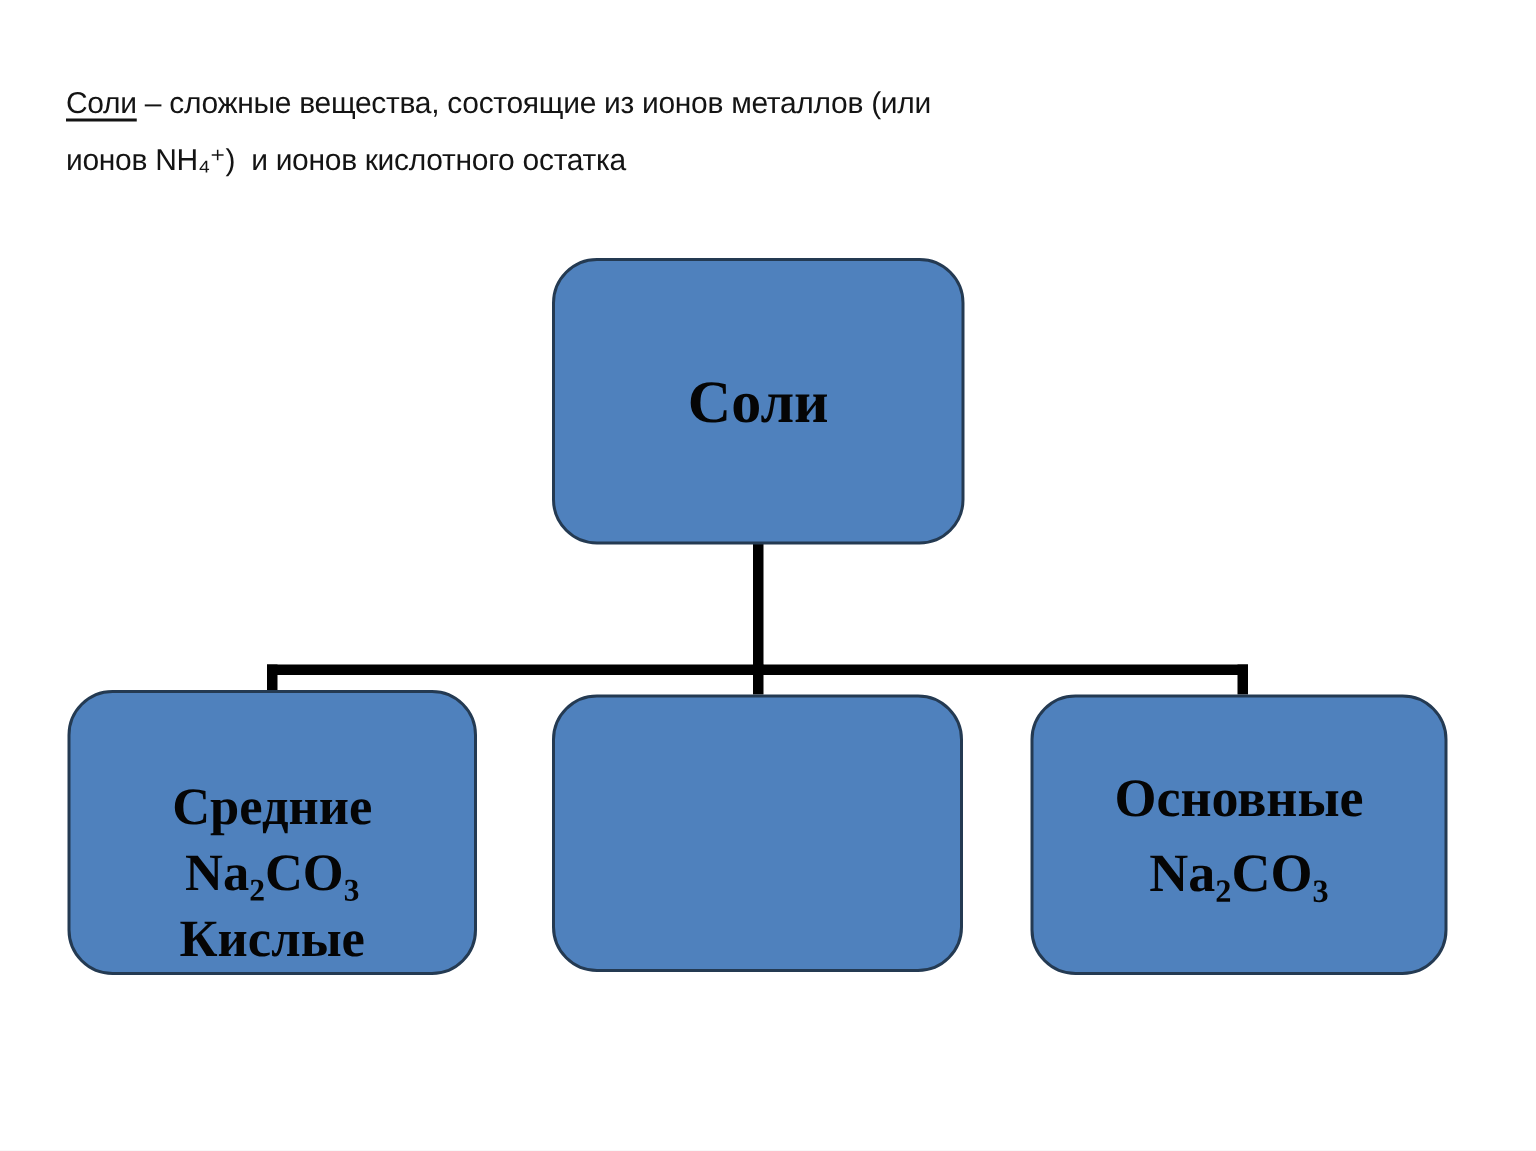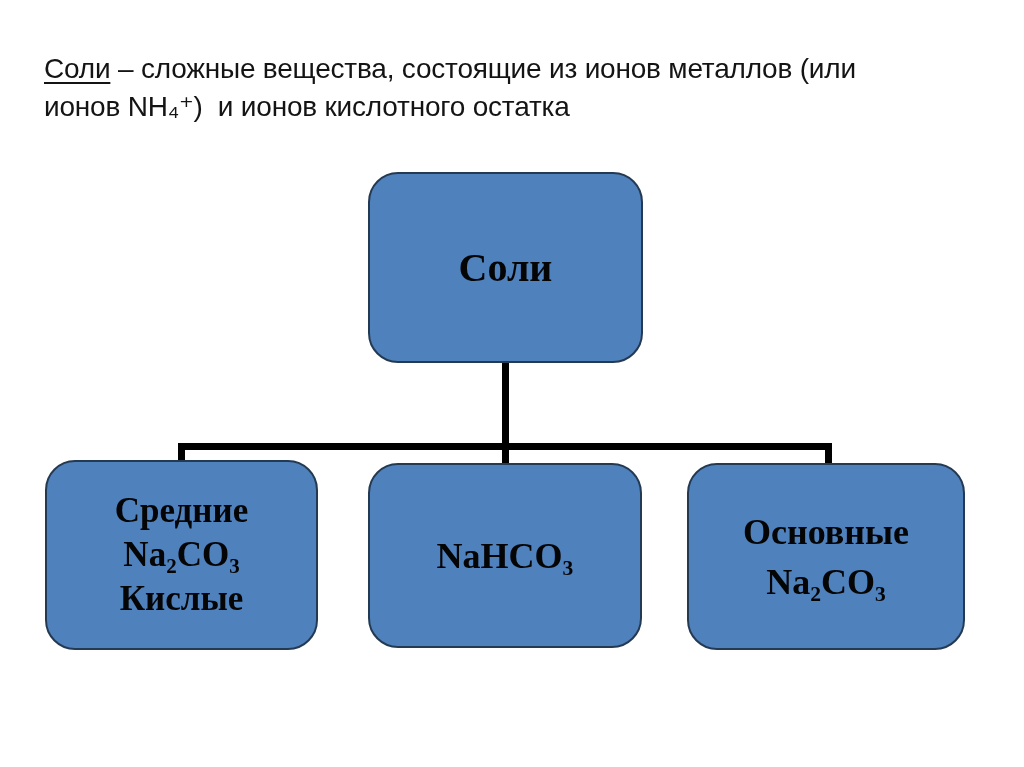--- a/index.html
+++ b/index.html
@@ -9,21 +9,21 @@
     width:1024px;height:767px;
     background:#ffffff;
     overflow:hidden;
     font-family:"Liberation Sans","DejaVu Sans",sans-serif;
     border-bottom:1px solid #f2f2f2;
   }
   .title{
     position:absolute;
     left:44px;top:50px;
     width:950px;
-    font-size:28px;
+    font-size:20px;
     line-height:38px;
     color:#141414;
     letter-spacing:-0.2px;
   }
   .tline{white-space:pre-wrap;}
   .u{text-decoration:underline;text-underline-offset:4px;}
   .box{
     position:absolute;
     box-sizing:border-box;
     background:#4f81bd;
@@ -32,21 +32,21 @@
     display:flex;
     flex-direction:column;
     align-items:center;
     justify-content:center;
     text-align:center;
     font-family:"Liberation Serif","DejaVu Serif",serif;
     font-weight:bold;
     color:#050505;
   }
   .box-root{left:368px;top:172px;width:275px;height:191px;font-size:40px;}
-  .box-c0{left:45px;top:460px;width:273px;height:190px;font-size:35px;line-height:44px;}
+  .box-c0{left:45px;top:460px;width:273px;height:190px;font-size:35px;line-height:44px;justify-content:flex-end;}
   .box-c1{left:368px;top:463px;width:274px;height:185px;font-size:36px;line-height:44px;row-gap:14px;}
   .box-c2{left:687px;top:463px;width:278px;height:187px;font-size:36px;line-height:44px;row-gap:6px;}
   .conn{position:absolute;background:#000000;}
   .conn-v-root{left:502px;top:361px;width:7px;height:86px;}
   .conn-h{left:178px;top:443px;width:654px;height:7px;}
   .conn-stub-left{left:178px;top:443px;width:7px;height:20px;}
   .conn-stub-mid{left:502px;top:443px;width:7px;height:20px;}
   .conn-stub-right{left:825px;top:443px;width:7px;height:20px;}
 </style>
 </head>
@@ -69,21 +69,20 @@
     <div>Соли</div>
   </div>
 
   <div class="box box-c0">
     <div>Средние</div>
     <div>Na₂CO₃</div>
     <div>Кислые</div>
   </div>
 
   <div class="box box-c1">
-    <div>NaHCO₃</div>
   </div>
 
   <div class="box box-c2">
     <div>Основные</div>
     <div>Na₂CO₃</div>
   </div>
 
 </div>
 
 </body></html>

